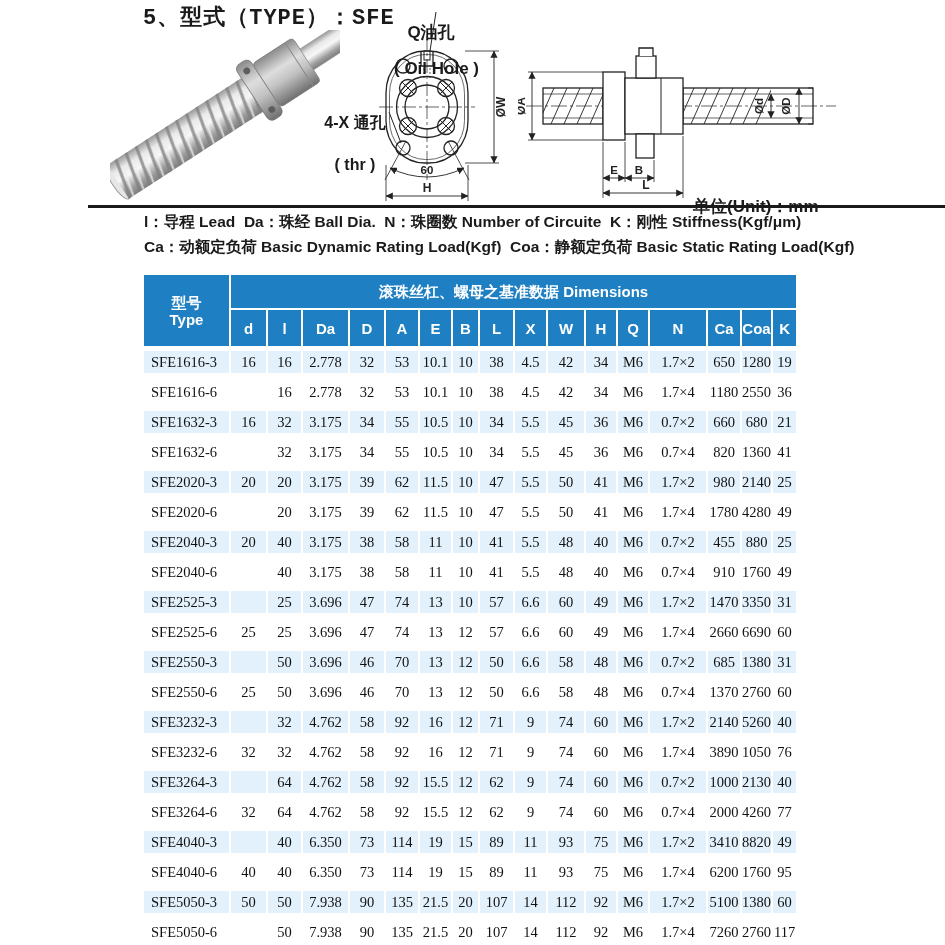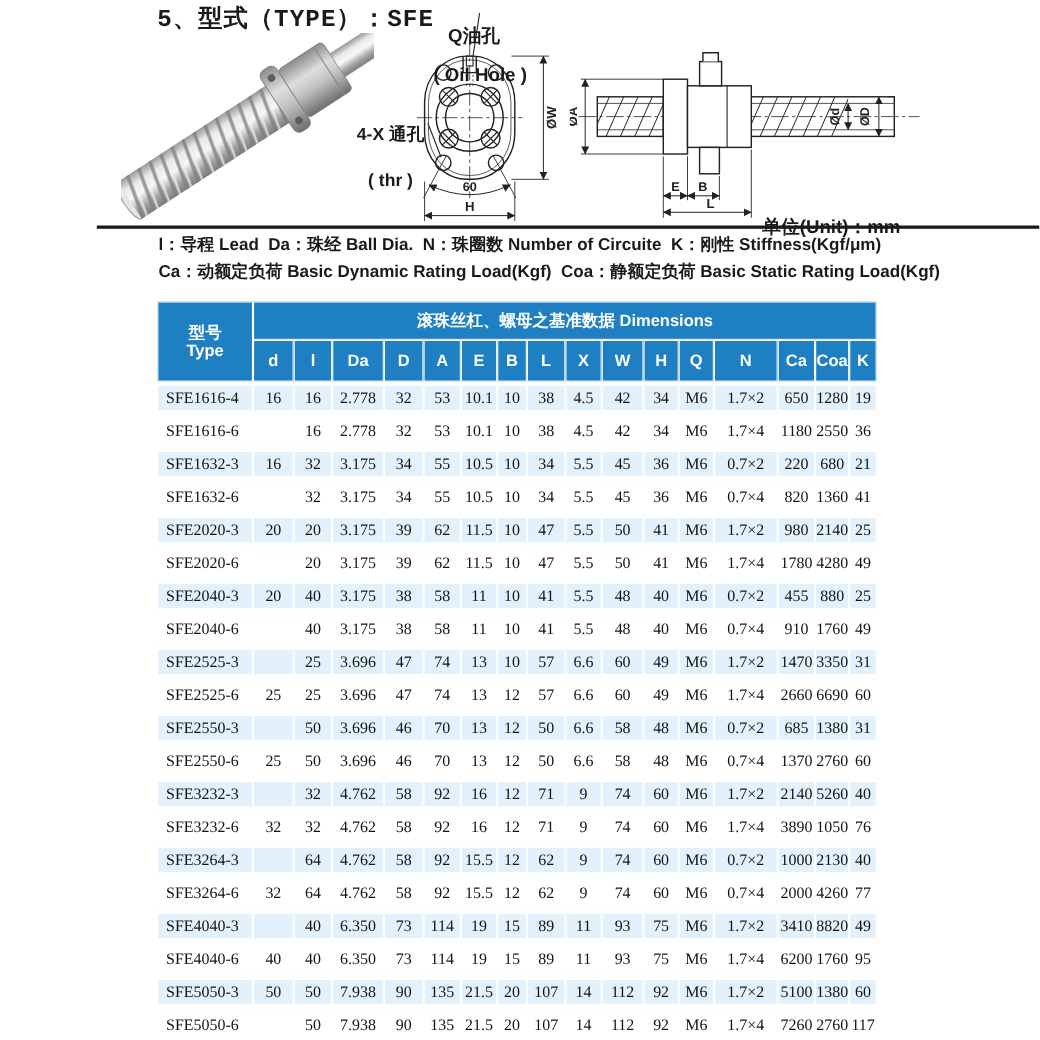--- a/index.html
+++ b/index.html
@@ -267,21 +267,21 @@
         <th>H</th>
         <th>Q</th>
         <th>N</th>
         <th>Ca</th>
         <th>Coa</th>
         <th>K</th>
       </tr>
   </thead>
   <tbody>
       <tr>
-        <td class="model">SFE1616-4</td>
+        <td class="model">SFE1616-3</td>
         <td>16</td>
         <td>16</td>
         <td>2.778</td>
         <td>32</td>
         <td>53</td>
         <td>10.1</td>
         <td>10</td>
         <td>38</td>
         <td>4.5</td>
         <td>42</td>
@@ -319,21 +319,21 @@
         <td>34</td>
         <td>55</td>
         <td>10.5</td>
         <td>10</td>
         <td>34</td>
         <td>5.5</td>
         <td>45</td>
         <td>36</td>
         <td>M6</td>
         <td>0.7×2</td>
-        <td>220</td>
+        <td>660</td>
         <td>680</td>
         <td>21</td>
       </tr>
       <tr>
         <td class="model">SFE1632-6</td>
         <td></td>
         <td>32</td>
         <td>3.175</td>
         <td>34</td>
         <td>55</td>

